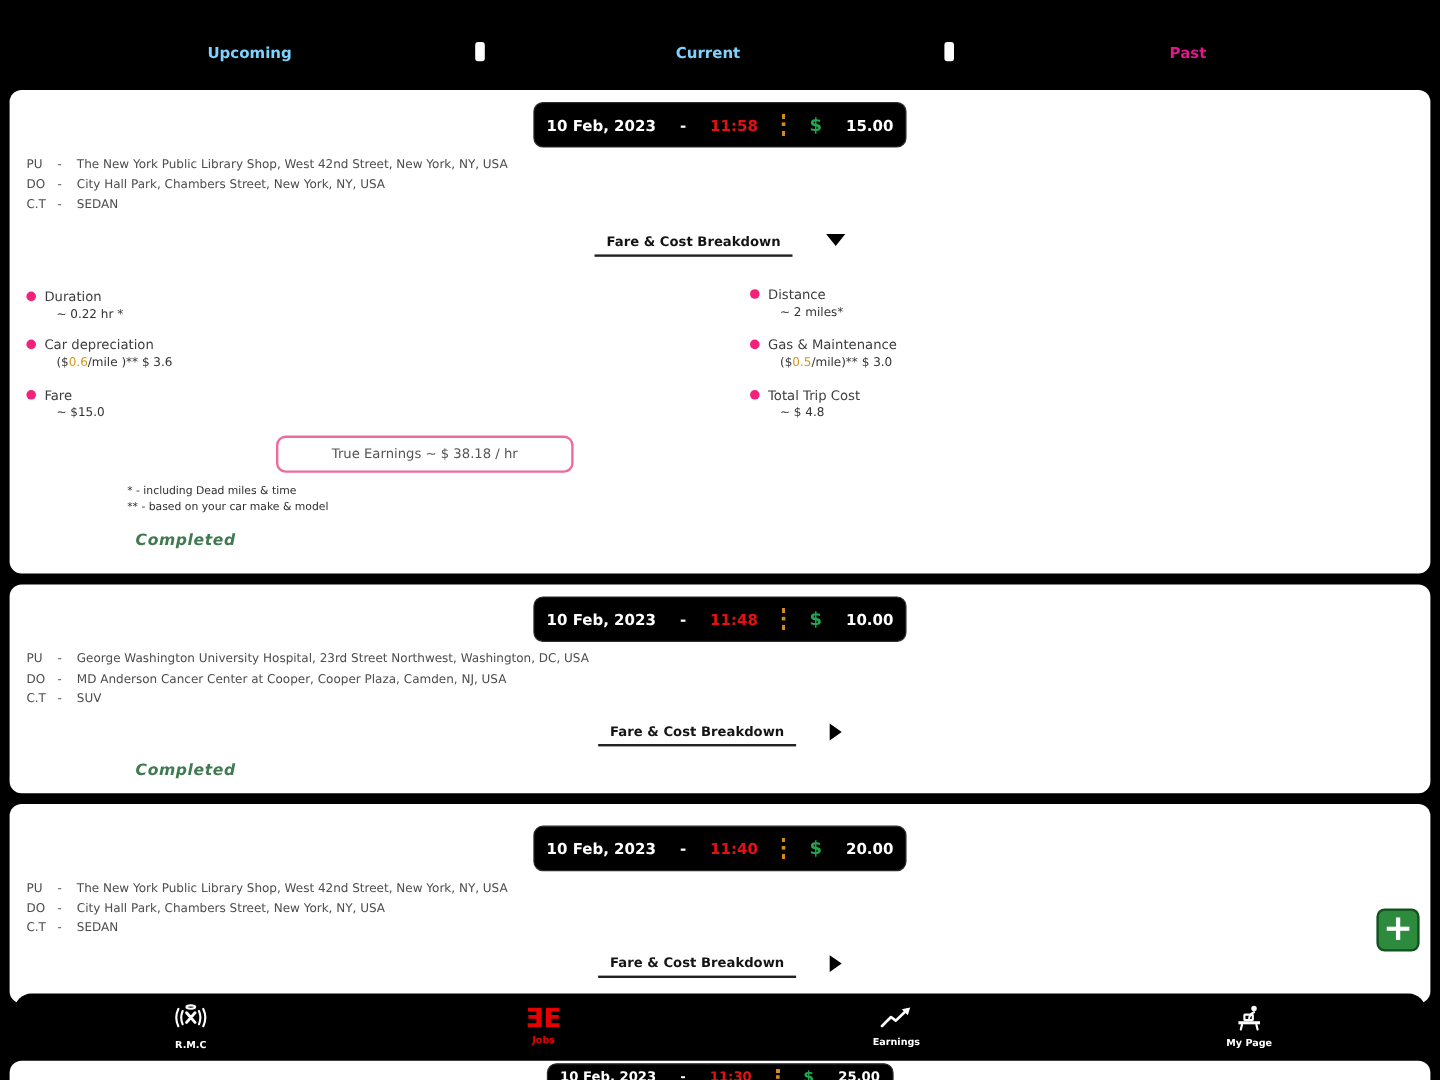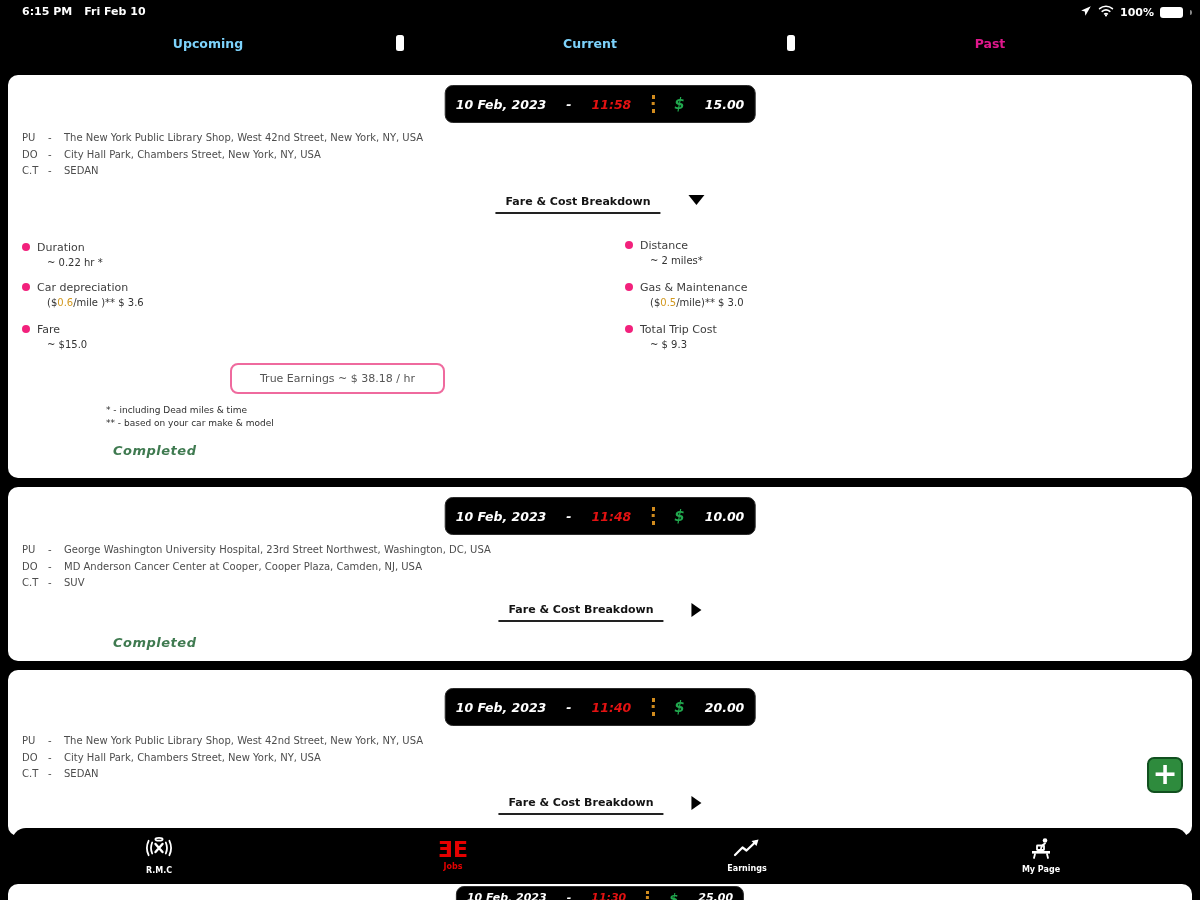--- a/index.html
+++ b/index.html
@@ -14,40 +14,40 @@
   .bat-nub { display:inline-block; width:2px; height:5px; background:#888; border-radius:0 2px 2px 0; margin-left:1px; }
 
   
   .tabbar { position:absolute; top:22px; left:0; right:0; height:50px; }
   .tab { position:absolute; top:14px; transform:translateX(-50%); font-size:12.5px; font-weight:bold; color:#7dd3fc; cursor:pointer; }
   .tab.past { color:#e0178c; }
   .tab-pill { position:absolute; top:13px; width:8px; height:16px; background:#fff; border-radius:2.5px; }
 
   
   .card { position:absolute; left:8px; right:8px; background:#fff; border-radius:10px; }
-  .badge { position:absolute; left:50%; transform:translateX(-50%); background:#000; border:1px solid #2b2b2b; border-radius:8px; display:flex; align-items:center; gap:20px; padding:0 10px; height:38px; color:#fff; font-weight:bold; font-size:12.5px; white-space:nowrap;font-style:italic; }
+  .badge { position:absolute; left:50%; transform:translateX(-50%); background:#000; border:1px solid #2b2b2b; border-radius:8px; display:flex; align-items:center; gap:20px; padding:0 10px; height:38px; color:#fff; font-weight:bold; font-size:12.5px; white-space:nowrap; }
   .badge .b-time { color:#e31212; }
   .badge .b-dots { height:18px; border-left:3px dotted #d28c1e; width:0; }
   .badge .b-cur { color:#21a84e; font-size:15px; }
 
   .addr { position:absolute; left:14px; font-size:10px; color:#4d4d4d; white-space:nowrap; }
   .al { display:inline-block; width:26px; }
   .ad { display:inline-block; width:16px; }
 
   .bd-head { position:absolute; left:50%; transform:translateX(-50%); display:flex; cursor:pointer; }
   .bd-label { font-size:11px; font-weight:bold; color:#141414; border-bottom:2px solid #222; padding:0 10px 4px; white-space:nowrap; }
   .tri-down { width:0; height:0; border-left:8px solid transparent; border-right:8px solid transparent; border-top:10px solid #000; margin-left:28px; margin-bottom:4px; }
   .tri-right { width:0; height:0; border-top:7px solid transparent; border-bottom:7px solid transparent; border-left:10px solid #000; margin-left:28px; margin-bottom:4px; }
 
   .bd-item { position:absolute; font-size:11px; color:#3d3d3d; }
   .bd-item .dot { position:absolute; left:-15px; top:2px; width:8px; height:8px; border-radius:50%; background:#f2217c; }
   .bd-val { font-size:10px; color:#333; margin-top:3px; padding-left:10px; white-space:nowrap; }
   .rate { color:#d2981e; }
 
-  .te-box { position:absolute; left:222px; top:288px; width:215px; height:31px; border:2px solid #ef6a9e; border-radius:8px; display:flex; align-items:center; justify-content:center; font-size:11px; color:#555; background:#fff; }
+  .te-box { position:absolute; left:222px; top:288px; width:248px; height:31px; border:2px solid #ef6a9e; border-radius:8px; display:flex; align-items:center; justify-content:center; font-size:11px; color:#555; background:#fff; }
   .fn { position:absolute; left:98px; font-size:9px; color:#2e2e2e; }
   .completed { position:absolute; left:105px; font-size:13px; font-style:italic; font-weight:600; color:#3f7a50; letter-spacing:0.5px; }
 
   .fab { position:absolute; left:1147px; top:757px; width:36px; height:36px; background:#2e8b3d; border:2px solid #11501f; border-radius:7px; color:#fff; font-size:30px; font-weight:bold; display:flex; align-items:center; justify-content:center; line-height:1; cursor:pointer; padding-bottom:3px; }
 
   
   .nav { position:absolute; left:12px; right:12px; top:828px; height:54px; background:#000; border-radius:14px; display:flex; z-index:5; }
   .nav-item { flex:1; display:flex; flex-direction:column; align-items:center; justify-content:center; gap:2px; cursor:pointer; }
   .nav-label { font-size:8px; font-weight:bold; color:#fff; }
   .nav-label.red { color:#e60000; }
@@ -55,40 +55,20 @@
   .jobs-logo .flip { transform:scaleX(-1); display:inline-block; }
 
   .card4 { overflow:hidden; }
   .badge.small { font-size:11px; height:30px; align-items:flex-start; padding-top:4px; top:2px; }
 </style>
 </head>
 <body>
 
 <div class="screen">
 
-  <div class="statusbar">
-    <div class="sb-left">
-      <span>6:15 PM</span>
-      <span>Fri Feb 10</span>
-    </div>
-    <div class="sb-right">
-      <span><svg width="12" height="12" viewBox="0 0 20 20">
-            <path d="M18 2 L9 18 L8 11 L2 9 Z" fill="#fff"></path>
-          </svg></span>
-      <span><svg width="16" height="13" viewBox="0 0 20 15" fill="none" stroke="#fff" stroke-width="2" stroke-linecap="round">
-            <path d="M2 5.2 A12 12 0 0 1 18 5.2"></path>
-            <path d="M5.2 8.6 A8 8 0 0 1 14.8 8.6"></path>
-            <path d="M8.2 11.8 A4 4 0 0 1 11.8 11.8"></path>
-            <circle cx="10" cy="13.6" r="1.3" fill="#fff" stroke="none"></circle>
-          </svg></span>
-      <span>100%</span>
-      <span class="bat"></span>
-        <span class="bat-nub"></span>
-    </div>
-  </div>
 
   <div class="tabbar">
     <span class="tab" style="left:208px">Upcoming</span>
     <span class="tab-pill" style="left:396px"></span>
     <span class="tab" style="left:590px">Current</span>
     <span class="tab-pill" style="left:787px"></span>
     <span class="tab past" style="left:990px">Past</span>
   </div>
 
   <div class="card" style="top:75px; height:403px;">
@@ -135,21 +115,21 @@
       <div class="bd-val">~ 2 miles*</div>
     </div>
     <div class="bd-item" style="left:632px; top:206px">
       <span class="dot"></span>
       <div>Gas &amp; Maintenance</div>
       <div class="bd-val"><span>($</span><span class="rate">0.5</span><span>/mile)** $ 3.0</span></div>
     </div>
     <div class="bd-item" style="left:632px; top:248px">
       <span class="dot"></span>
       <div>Total Trip Cost</div>
-      <div class="bd-val">~ $ 9.3</div>
+      <div class="bd-val">~ $ 4.8</div>
     </div>
 
     <div class="te-box">True Earnings ~ $ 38.18 / hr</div>
     <div class="fn" style="top:330px">* - including Dead miles &amp; time</div>
     <div class="fn" style="top:343px">** - based on your car make &amp; model</div>
     <div class="completed" style="top:368px">Completed</div>
   </div>
 
   <div class="card" style="top:487px; height:174px;">
     <div class="badge" style="top:10px">

